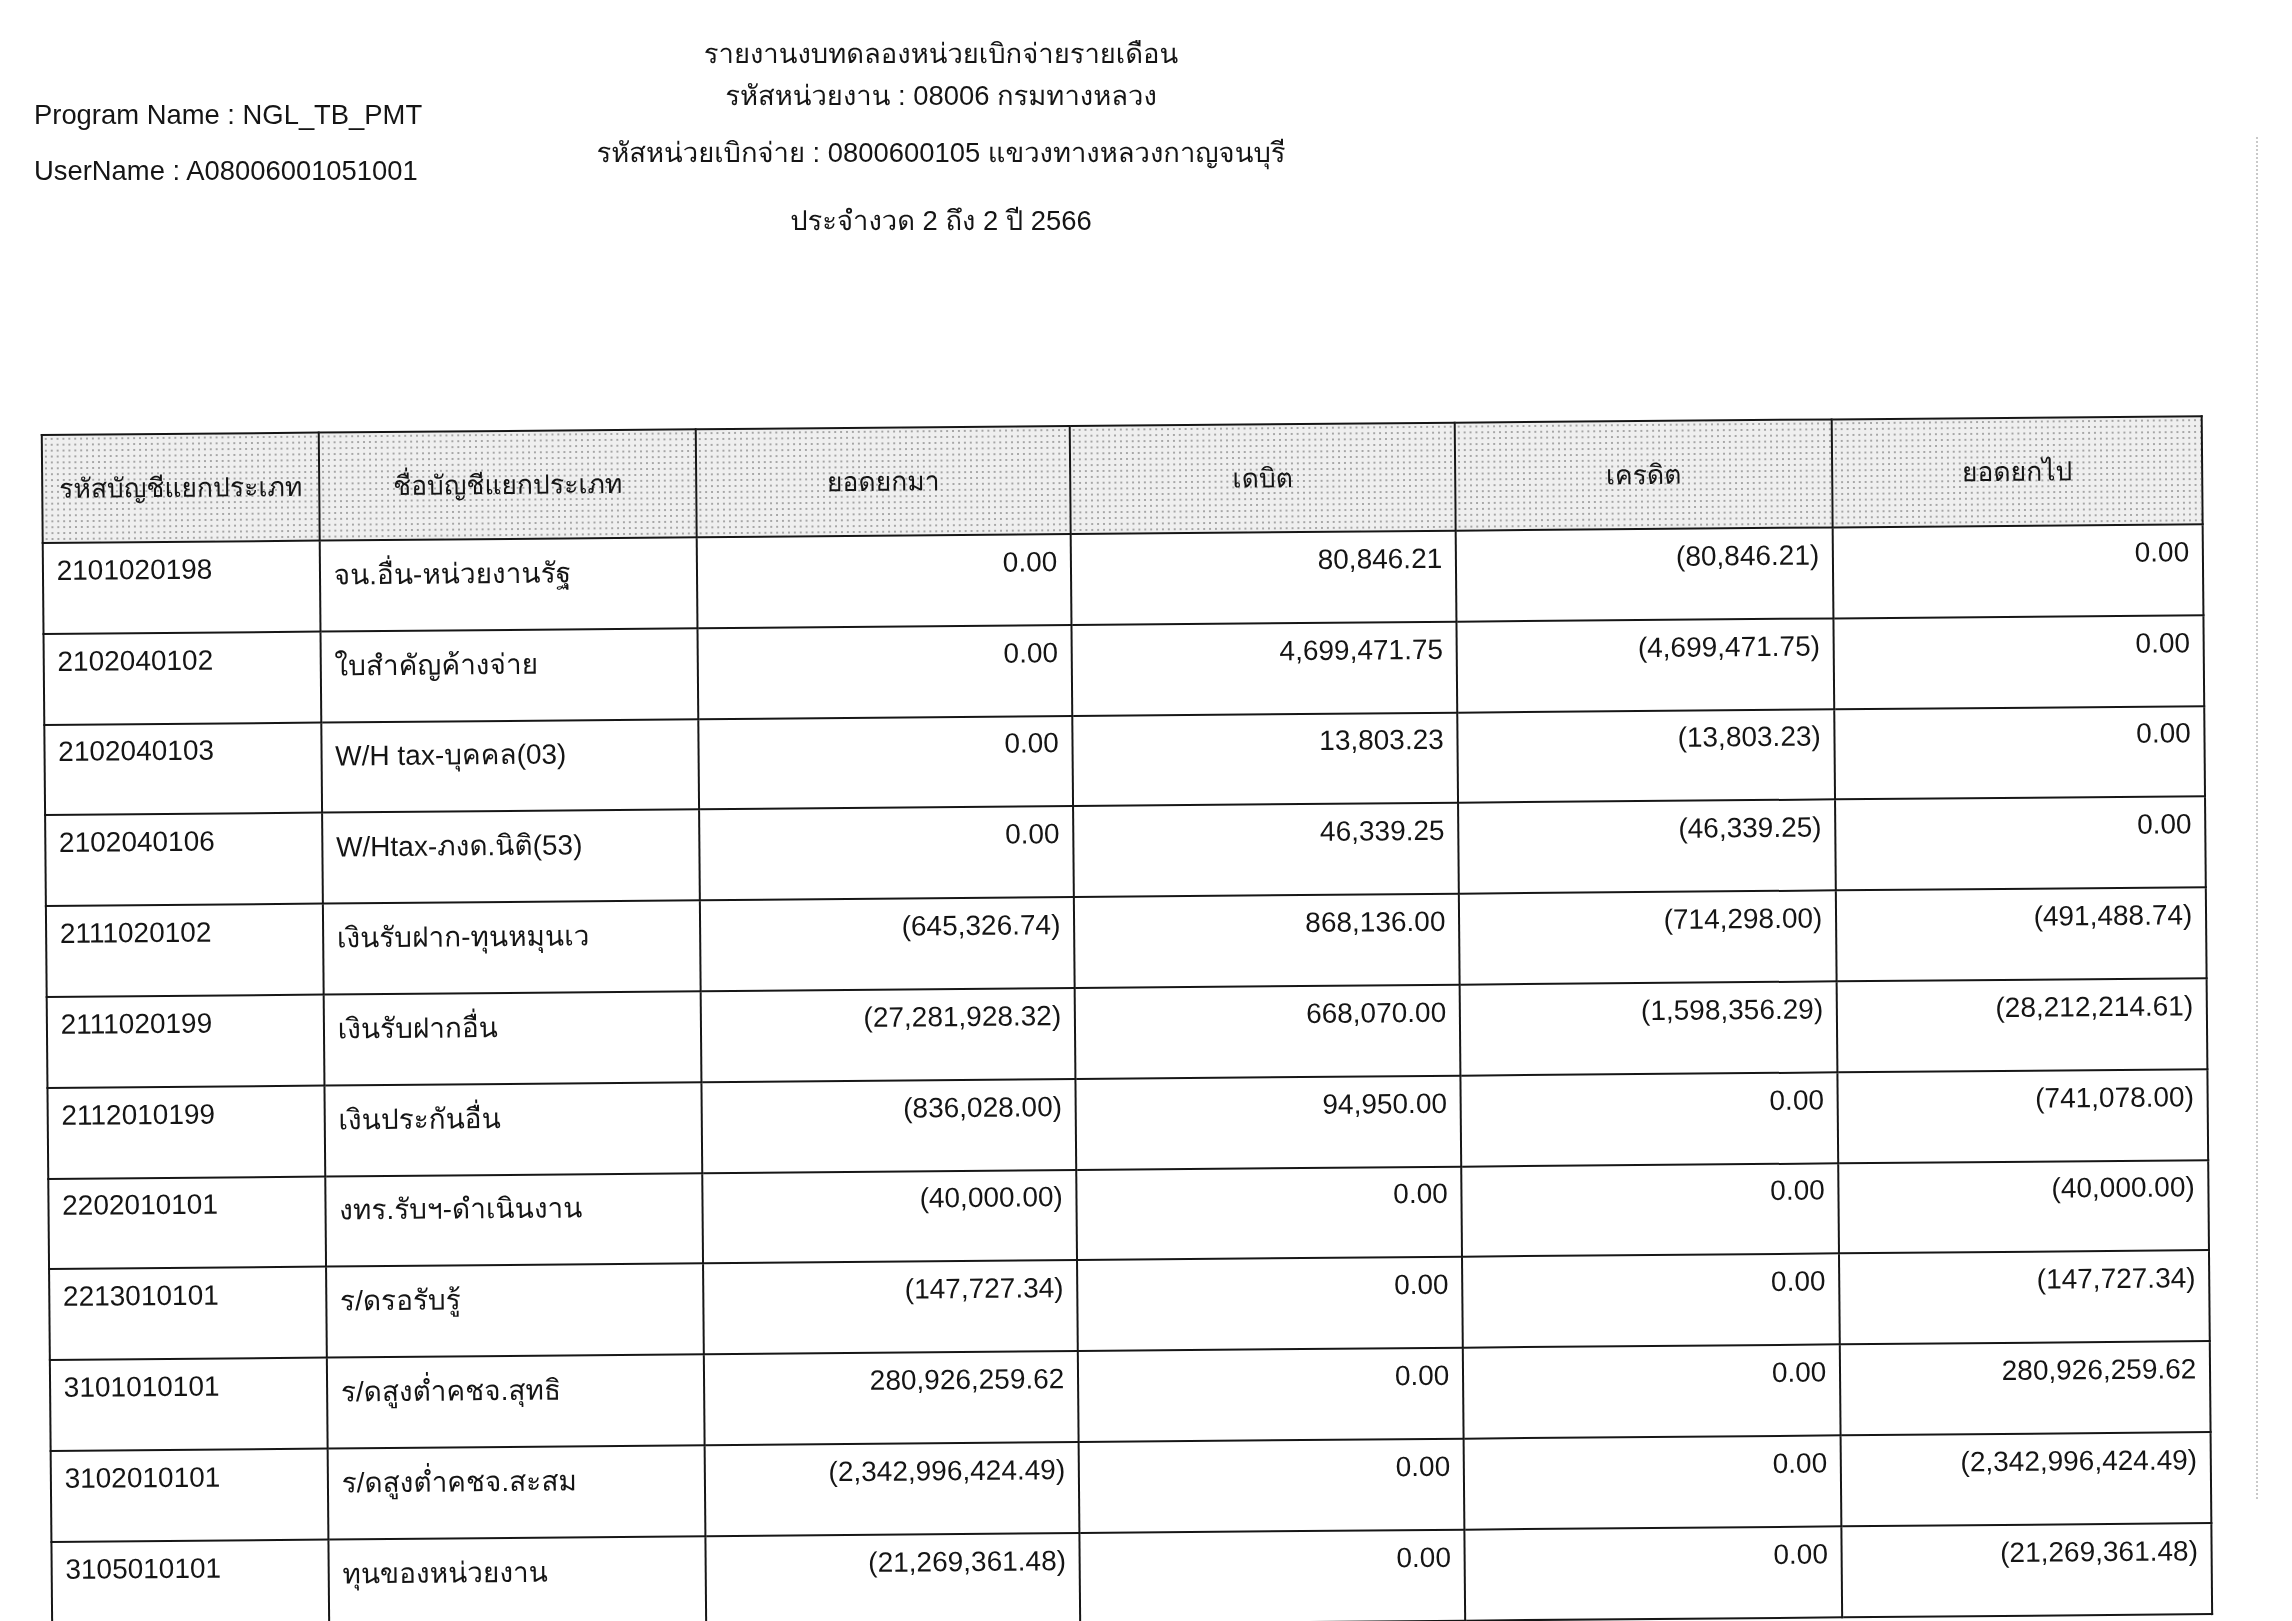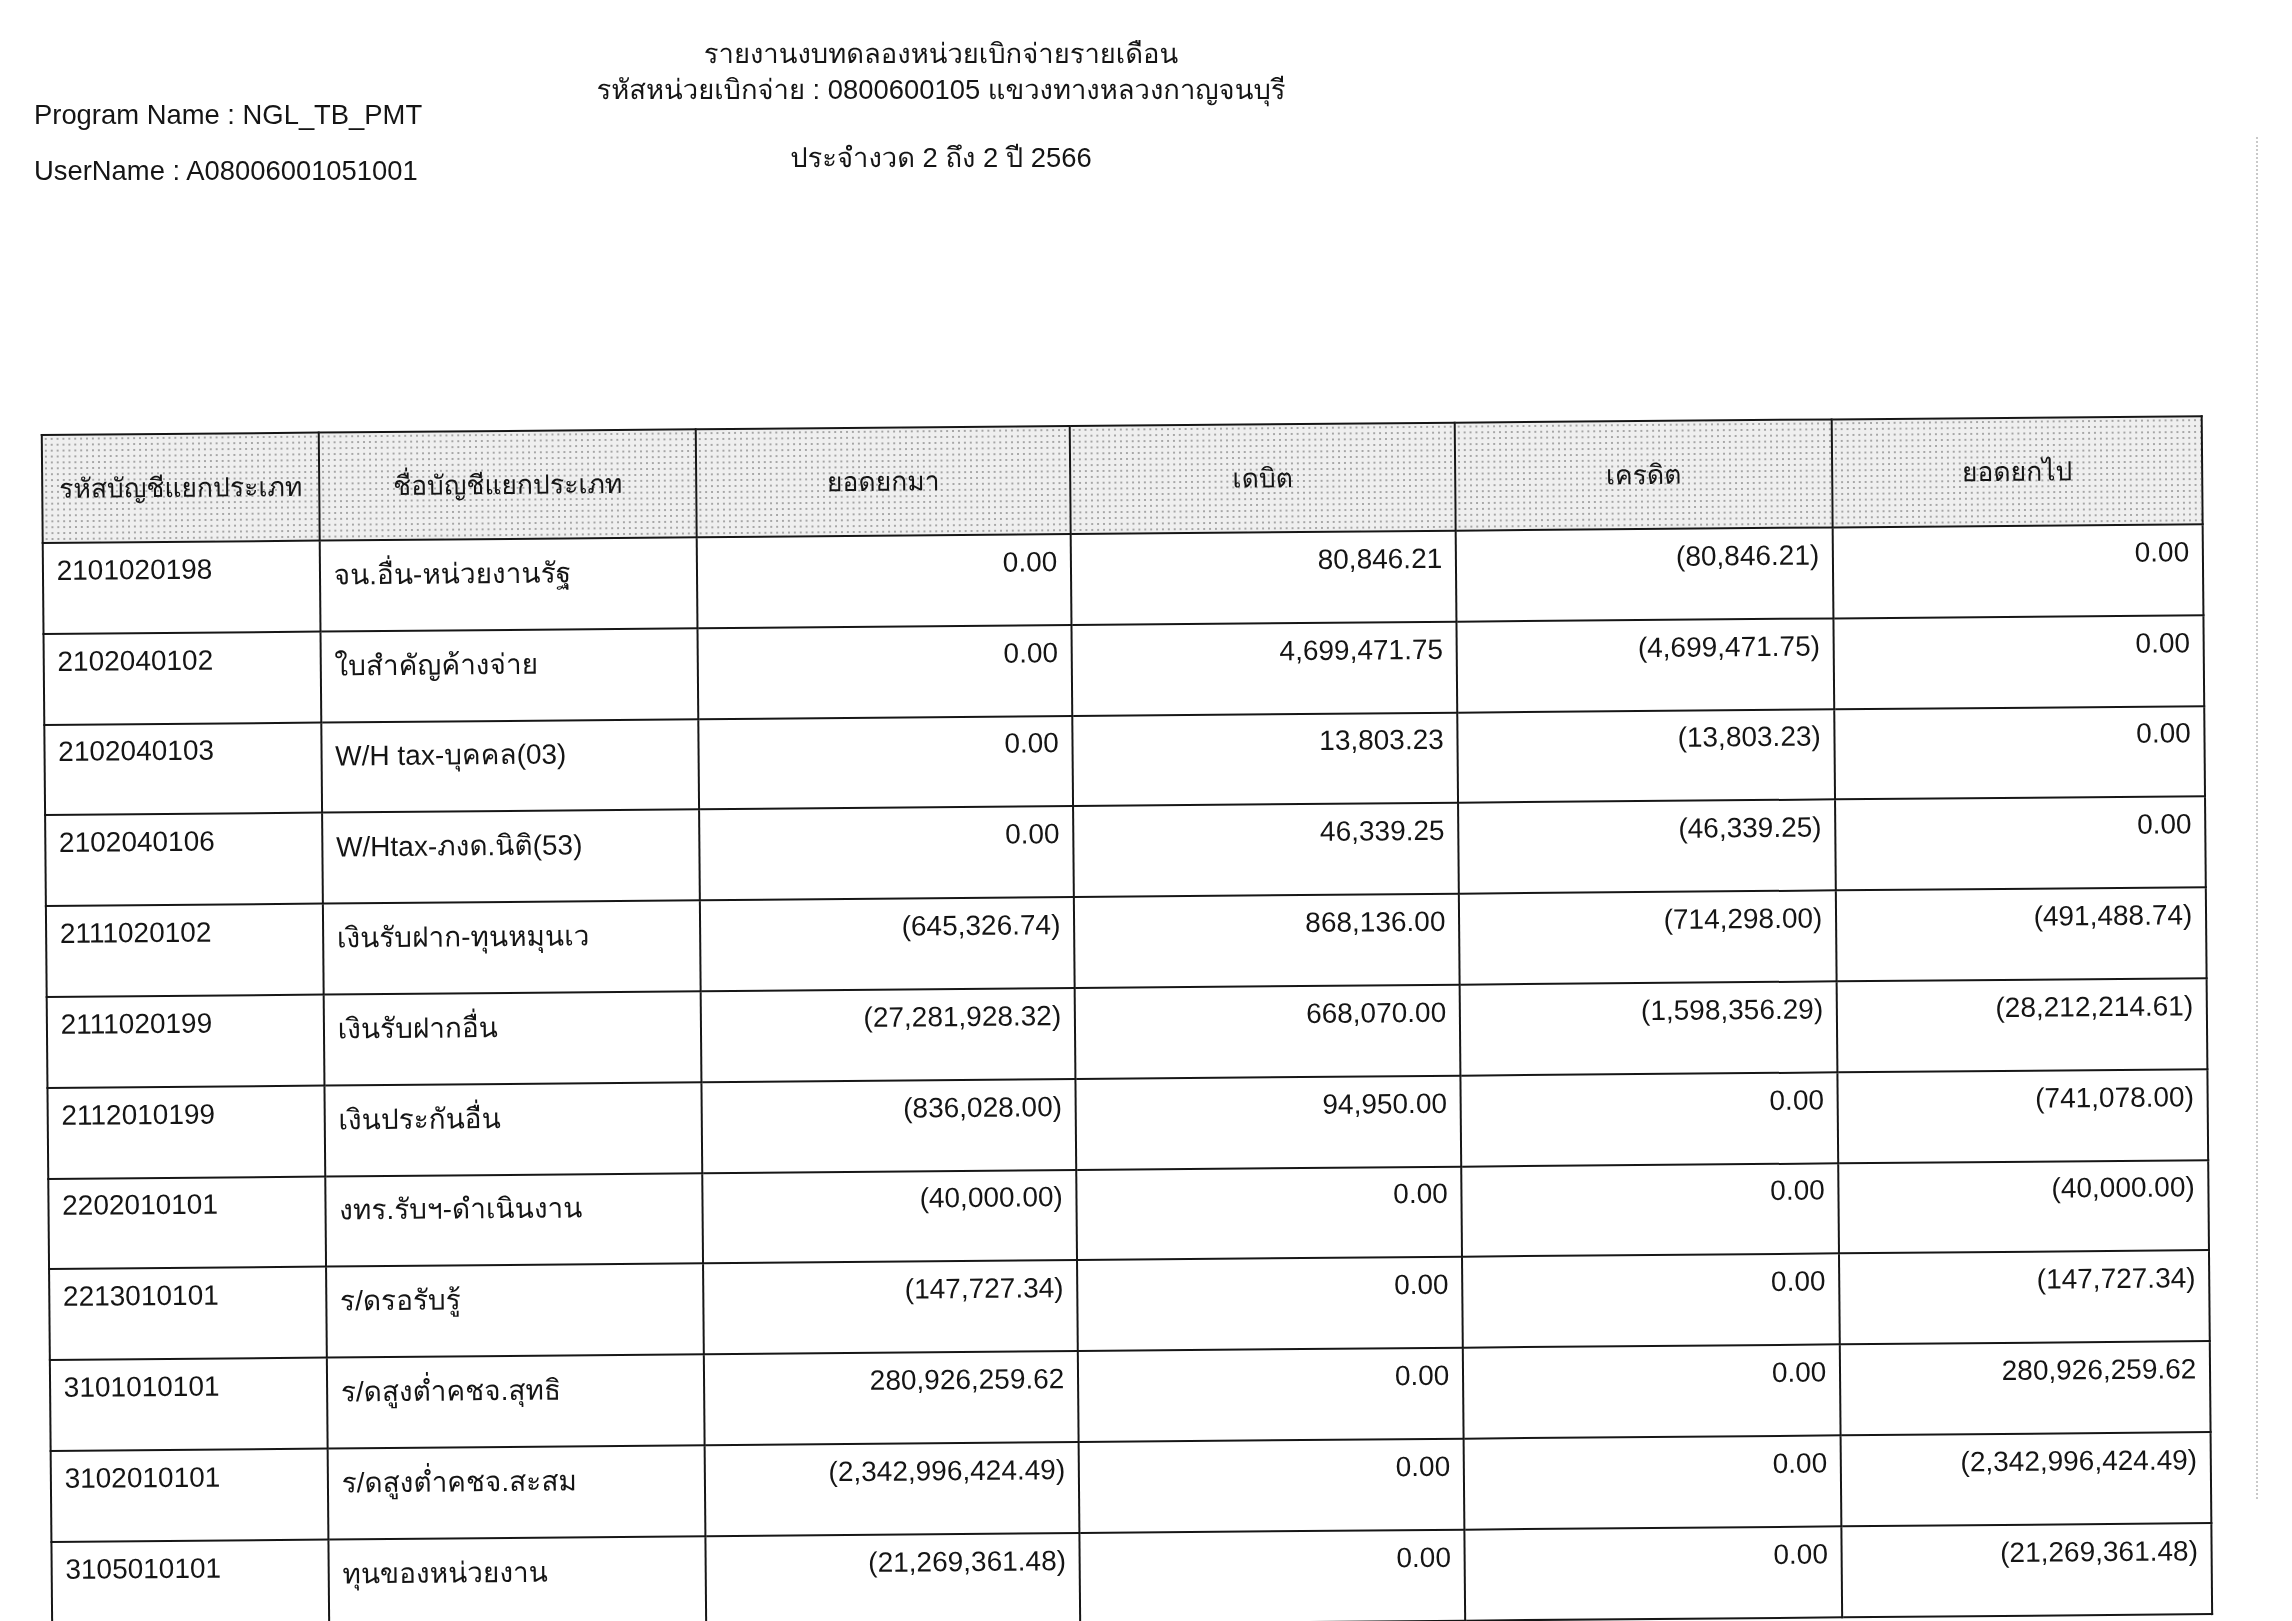--- a/index.html
+++ b/index.html
@@ -7,21 +7,21 @@
     width:2293px;height:1621px;
     font-family:"Liberation Sans","DejaVu Sans",sans-serif;
     color:#151515;
     -webkit-font-smoothing:antialiased;
   }
   #page{position:relative;width:2293px;height:1621px;background:#fff;overflow:hidden;}
 
   
   .center-col{position:absolute;left:549px;top:37px;width:784px;text-align:center;}
   .center-col .line{height:33px;line-height:33px;font-size:27.4px;white-space:nowrap;}
-  .center-col .title{margin-bottom:3px;}
+  .center-col .title{margin-bottom:9px;}
   .center-col .l2{margin-bottom:23.5px;}
   .center-col .l3{margin-bottom:35px;}
 
   .left-col{position:absolute;left:34px;top:98px;}
   .left-col .line{height:33px;line-height:33px;font-size:27.4px;white-space:nowrap;margin-bottom:22.5px;}
 
   .right-col{position:absolute;left:1723px;top:90px;}
   .right-col .info-row{height:33px;line-height:33px;font-size:27.4px;white-space:nowrap;margin-bottom:21.6px;}
   .right-col .rlabel{display:inline-block;width:218px;}
 
@@ -56,20 +56,21 @@
     border-left:2px dotted #c9c9c9;
   }
 </style>
 </head>
 <body>
 
 <div id="page">
 
   <div class="center-col">
     <div class="line title">รายงานงบทดลองหน่วยเบิกจ่ายรายเดือน</div>
+    <div class="line l2">รหัสหน่วยงาน : 08006 กรมทางหลวง</div>
     <div class="line l3">รหัสหน่วยเบิกจ่าย : 0800600105 แขวงทางหลวงกาญจนบุรี</div>
     <div class="line l4">ประจำงวด 2 ถึง 2 ปี 2566</div>
   </div>
 
   <div class="left-col">
     <div class="line"><span>Program Name :</span> <span>NGL_TB_PMT</span></div>
     <div class="line"><span>UserName :</span> <span>A08006001051001</span></div>
   </div>
 
 

